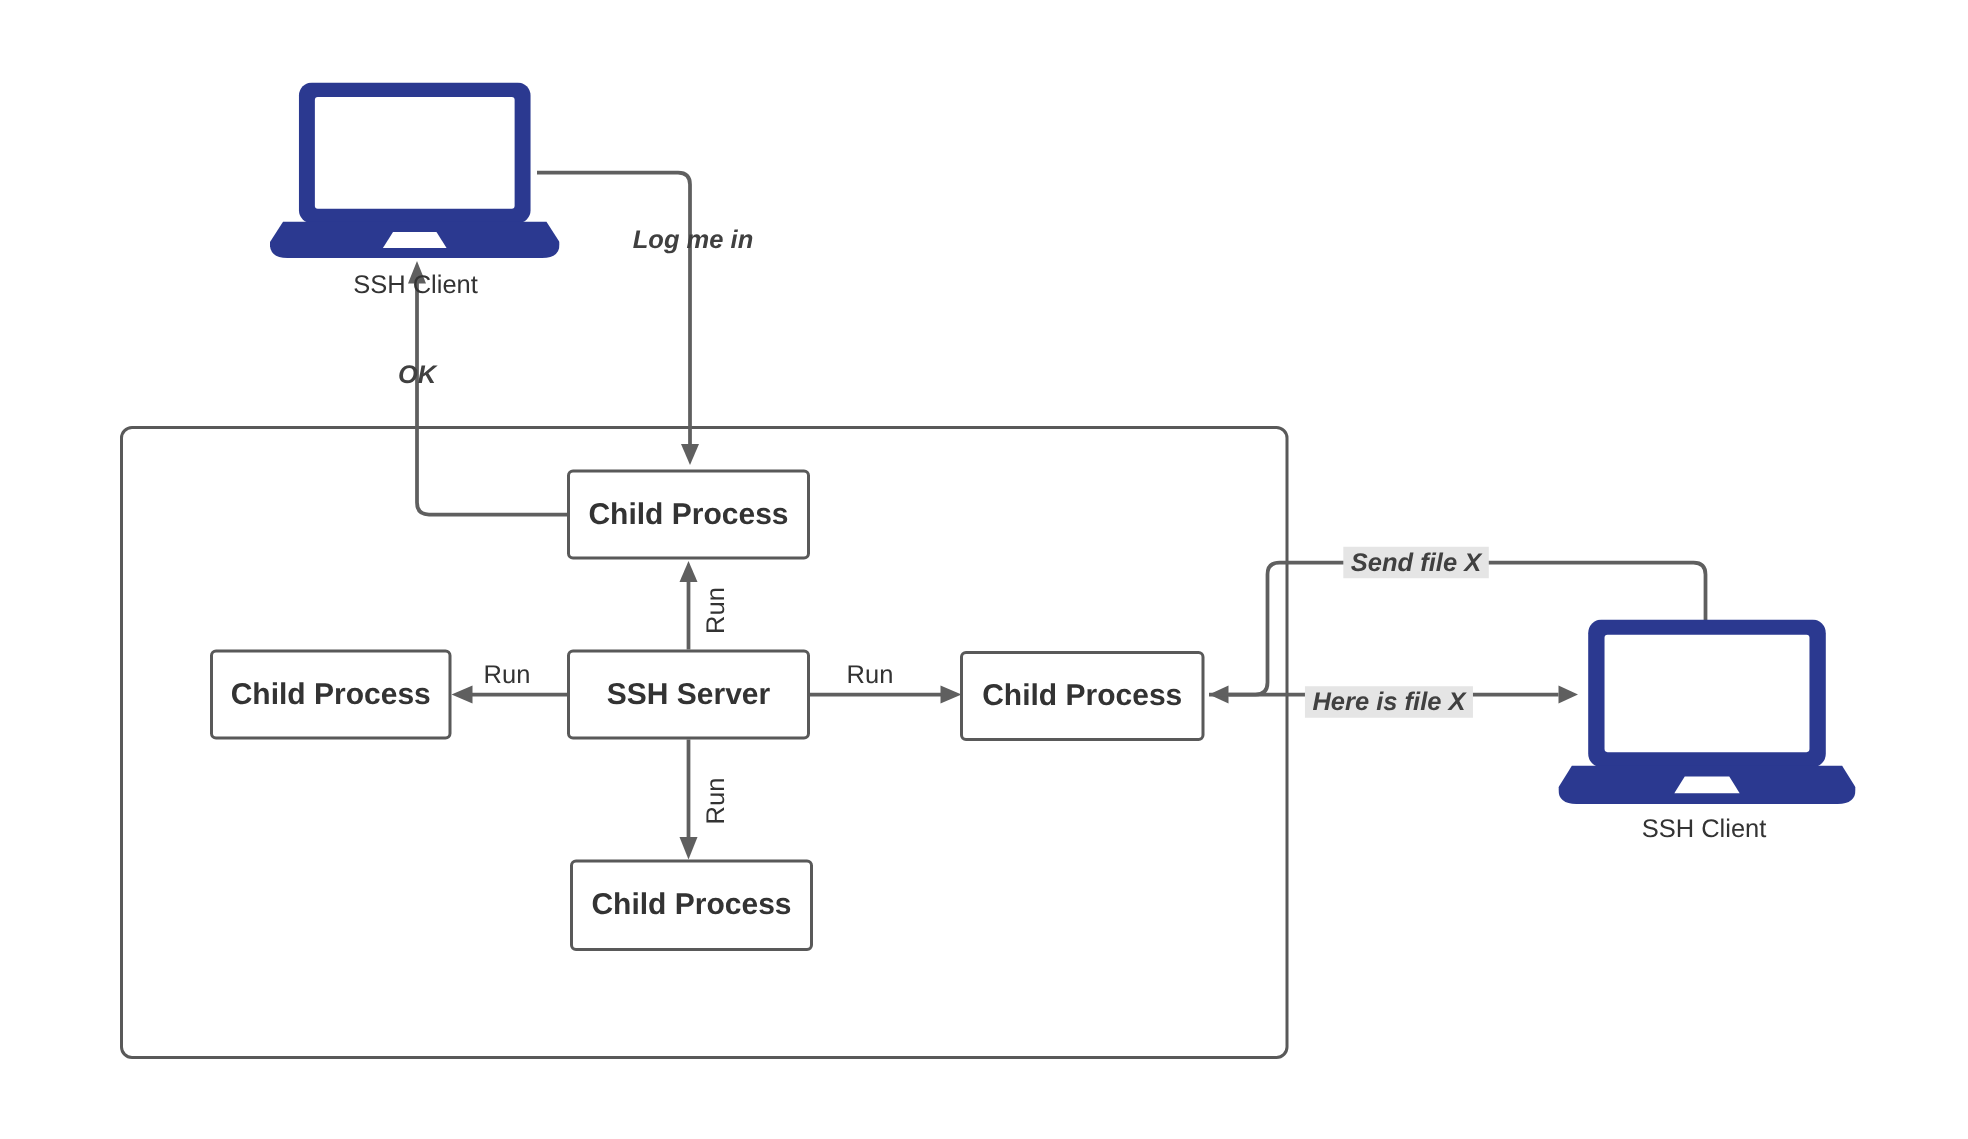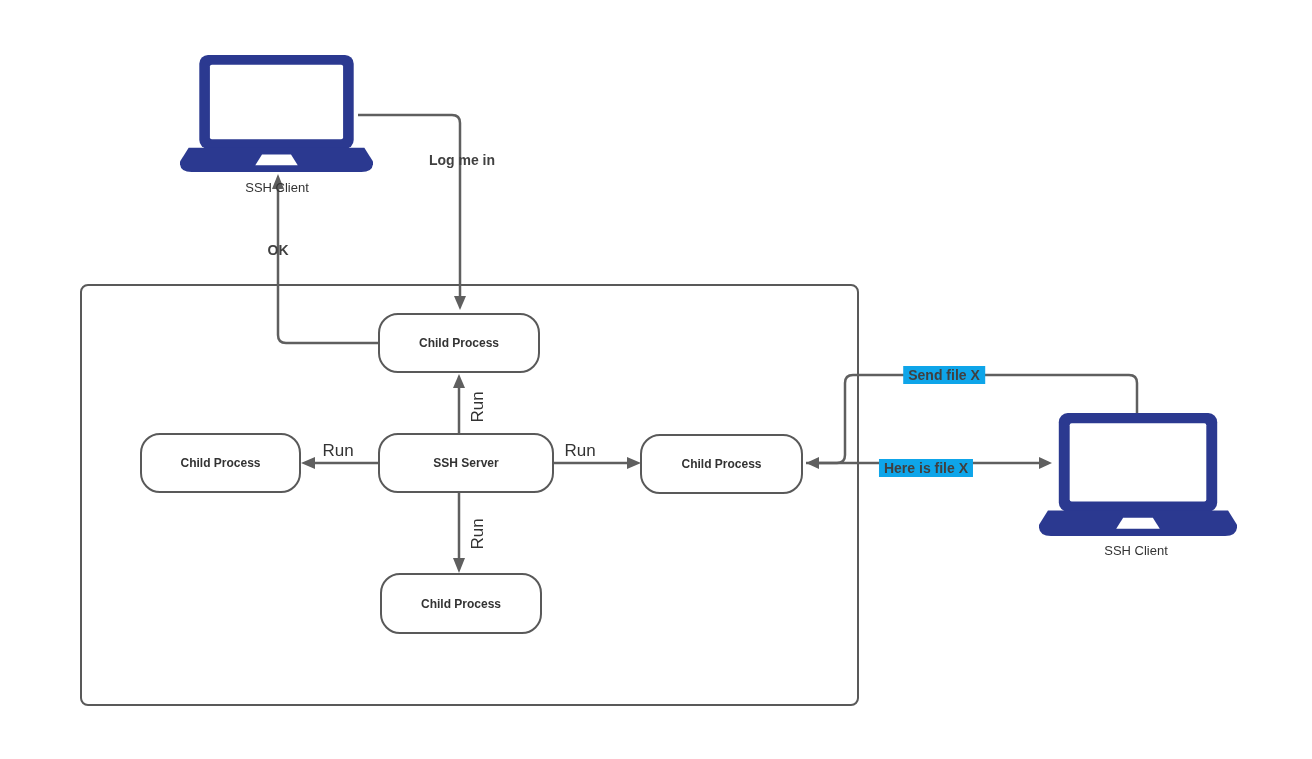--- a/index.html
+++ b/index.html
@@ -13,39 +13,39 @@
   .wires path { fill:none; stroke:var(--wire,#5f5f5f); stroke-width:2.5; }
   .wires polygon { fill:var(--wire,#5f5f5f); stroke:none; }
   .boundary {
     position:absolute; z-index:0;
     border:2.5px solid var(--box-border,#595959); border-radius:8px;
     background:transparent;
   }
   .node {
     position:absolute; z-index:3;
     background:#ffffff;
-    border:2.5px solid var(--box-border,#595959); border-radius:20px;
+    border:2.5px solid var(--box-border,#595959); border-radius:4px;
     display:flex; align-items:center; justify-content:center;
-    font-weight:bold; font-size:12px; color:var(--text,#333333);
+    font-weight:bold; font-size:20px; color:var(--text,#333333);
     box-sizing:border-box; white-space:nowrap;
   }
   .edge-label {
     position:absolute; z-index:4; transform:translate(-50%,-50%);
-    font-weight:bold; font-size:14px; color:var(--label-text,#404040);
-    white-space:nowrap; line-height:1;
+    font-weight:bold; font-size:17px; color:var(--label-text,#404040);
+    white-space:nowrap; line-height:1;font-style:italic;
   }
-  .edge-label.bg { background:#0ea5e9; padding:2px 5px; }
+  .edge-label.bg { background:#e5e5e5; padding:2px 5px; }
   .run-label {
     position:absolute; z-index:4; transform:translate(-50%,-50%);
     font-size:17px; color:var(--text,#333333); white-space:nowrap; line-height:1;
   }
   .run-label.vertical { transform:translate(-50%,-50%) rotate(-90deg); }
   .client-label {
     position:absolute; z-index:4; transform:translateX(-50%);
-    font-size:13px; color:var(--text,#333333); white-space:nowrap; line-height:1;
+    font-size:17px; color:var(--text,#333333); white-space:nowrap; line-height:1;
   }
   .laptop { position:absolute; z-index:2; }
 </style>
 </head>
 <body>
 
 <div class="canvas">
 
   <div class="boundary" style="left:80px; top:284px; width:775px; height:418px;"></div>
 
@@ -97,21 +97,21 @@
     <path d="M 9,96 H 191 L 200,110 Q 201,121 188,121 H 12 Q -1,121 0,110 Z" fill="var(--laptop,#2b3990)"></path>
     <path d="M 85,103 H 115 L 122,114 H 78 Z" fill="#ffffff"></path>
   </svg>
 
   <div class="node" style="left:378px; top:313px; width:162px; height:60px;">
     <span>Child Process</span>
   </div>
   <div class="node" style="left:140px; top:433px; width:161px; height:60px;">
     <span>Child Process</span>
   </div>
-  <div class="node" style="left:378px; top:433px; width:176px; height:60px;">
+  <div class="node" style="left:378px; top:433px; width:162px; height:60px;">
     <span>SSH Server</span>
   </div>
   <div class="node" style="left:640px; top:434px; width:163px; height:60px;">
     <span>Child Process</span>
   </div>
   <div class="node" style="left:380px; top:573px; width:162px; height:61px;">
     <span>Child Process</span>
   </div>
 
   <div class="client-label" style="left:277px; top:181px;">SSH Client</div>

